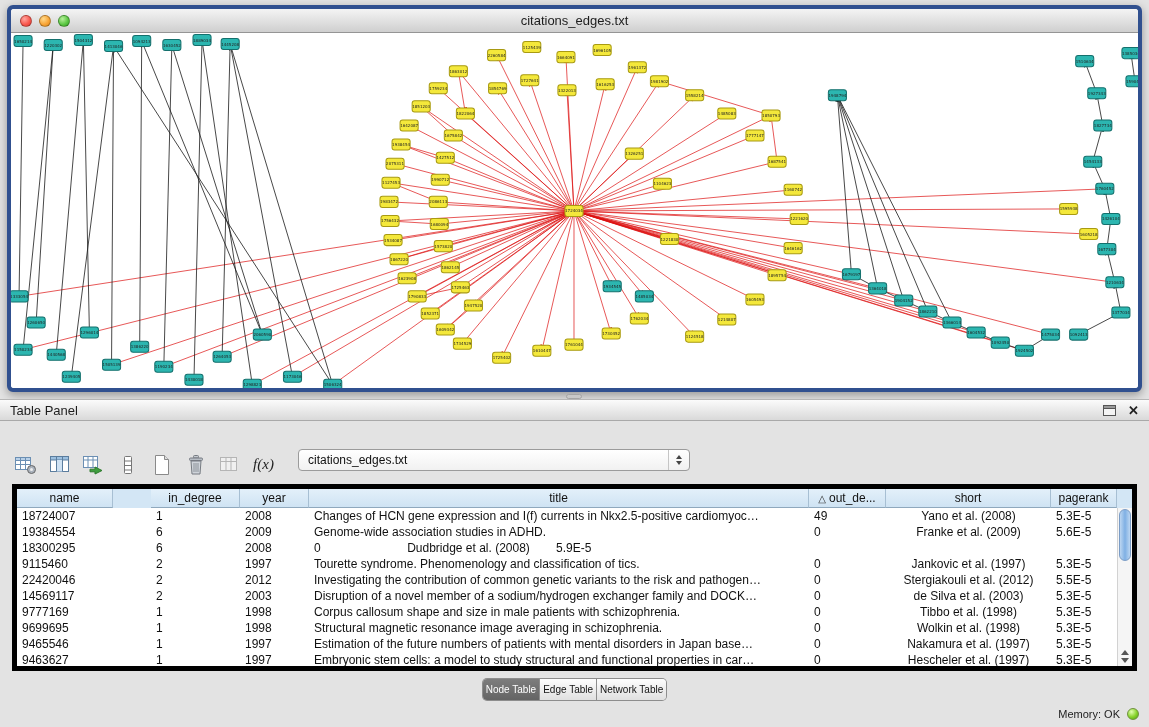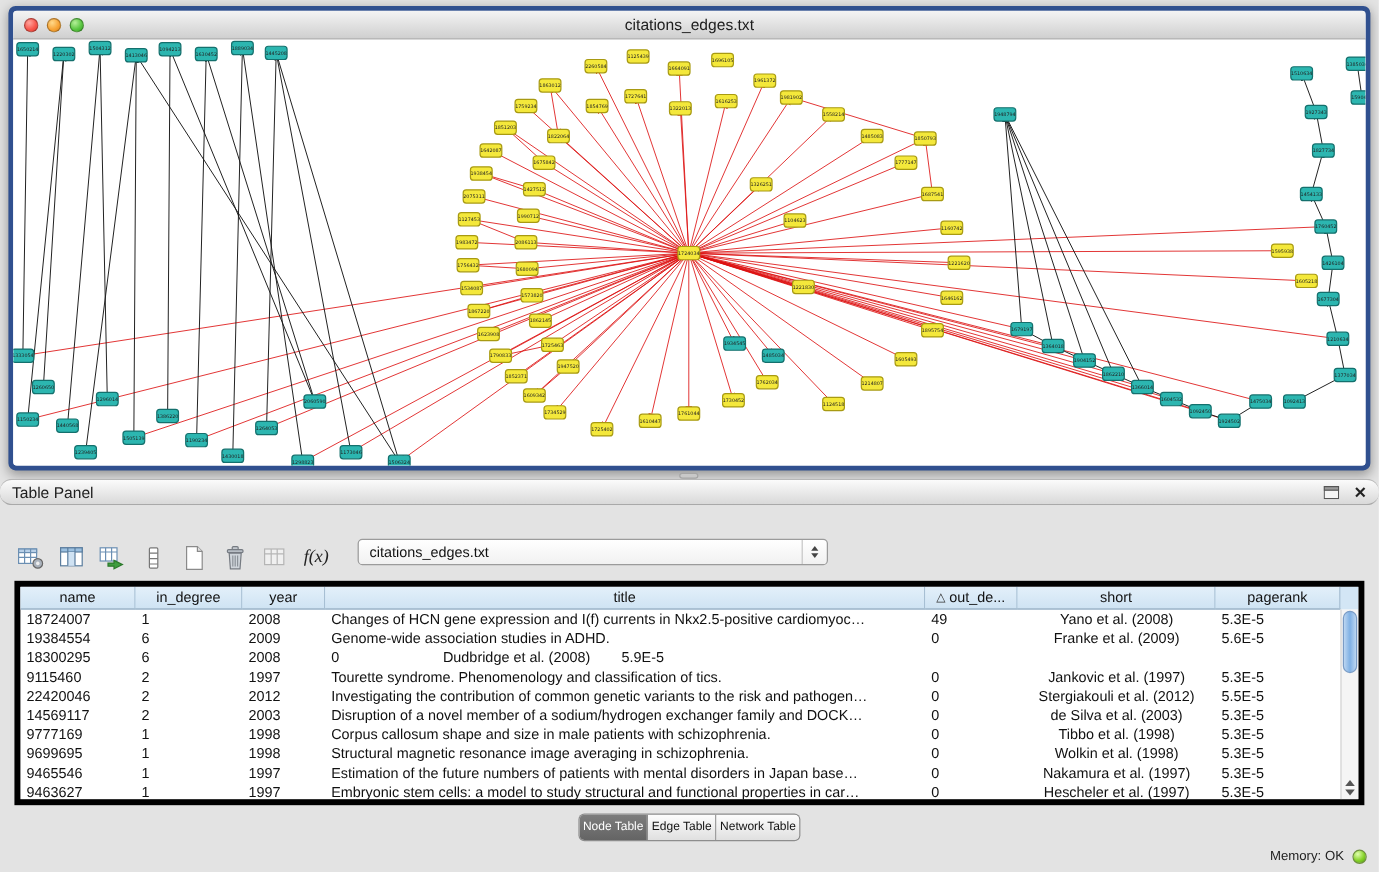--- a/index.html
+++ b/index.html
@@ -30,21 +30,21 @@
   .node-label { font-size:4px; text-anchor:middle; fill:#222; font-family:"DejaVu Sans",sans-serif; }
 
   
   .divider-handle { position:absolute; left:566px; top:394px; width:16px; height:5px;
     border-radius:3px; background:#c8c8c8; border:1px solid #a5a5a5; }
 
   
   .table-panel { position:absolute; left:0; top:399px; width:1149px; }
   .panel-titlebar { height:22px; background:linear-gradient(#fbfbfb,#d9d9d9);
     border-top:1px solid #b7b7b7; border-bottom:1px solid #a9a9a9;
-    display:flex; align-items:center; padding:0 10px; gap:12px;border-radius:10px; }
+    display:flex; align-items:center; padding:0 10px; gap:12px; }
   .panel-title { font-size:13px; color:#1e1e1e; }
   .panel-titlebar .spacer { flex:1; }
   .float-icon { display:flex; align-items:center; cursor:default; }
   .panel-close { font-size:13px; font-weight:bold; color:#222; line-height:1; cursor:default; }
 
   .panel-content { padding:24px 12px 0 12px; }
 
   .toolbar { height:30px; display:flex; align-items:center; gap:7px; }
   .tb { width:27px; height:26px; background:transparent; border:none; display:flex;
     align-items:center; justify-content:center; cursor:default;margin-top:9px; }
@@ -60,21 +60,21 @@
   .datatable { margin-top:9px; position:relative; height:187px; background:#fff;
     border:5px solid #000000; overflow:hidden; }
   .thead { display:flex; height:19px; padding-right:15px; background:#d3e6f5; }
   .th { display:flex; align-items:center; justify-content:center; gap:3px;
     font-size:12px; color:#111; border-right:1px solid #a7bfd3; border-bottom:1px solid #8fa8bd;
     background:linear-gradient(#e3f0fa,#cfe3f3); overflow:hidden; white-space:nowrap; }
   .sort-glyph { font-size:10px; color:#333; }
   .tbody { }
   .trow { display:flex; height:16px; align-items:center; padding-right:15px; }
   .tcell { font-size:12px; color:#111; padding:0 5px; white-space:nowrap; overflow:hidden; }
-  .c0 { width:96px; }  .c1 { width:89px; }  .c2 { width:69px; }
+  .c0 { width:96px; }  .c1 { width:89px;margin-left:38px; }  .c2 { width:69px; }
   .c3 { width:500px; } .c4 { width:77px; }  .c5 { width:165px; text-align:center; }
   .c6 { flex:1; }
   .th.c5 { text-align:center; }
 
   .vscroll { position:absolute; top:19px; right:0; bottom:0; width:15px;
     background:#f5f5f5; border-left:1px solid #d2d2d2; }
   .vthumb { position:absolute; top:1px; left:1px; width:12px; height:52px; border-radius:7px;
     background:linear-gradient(90deg,#bcd6f1,#7fb0e4 50%,#bcd6f1); border:1px solid #7a9cc6; }
   .varrows { position:absolute; bottom:3px; left:0; width:100%; display:flex;
     flex-direction:column; align-items:center; gap:3px; }

